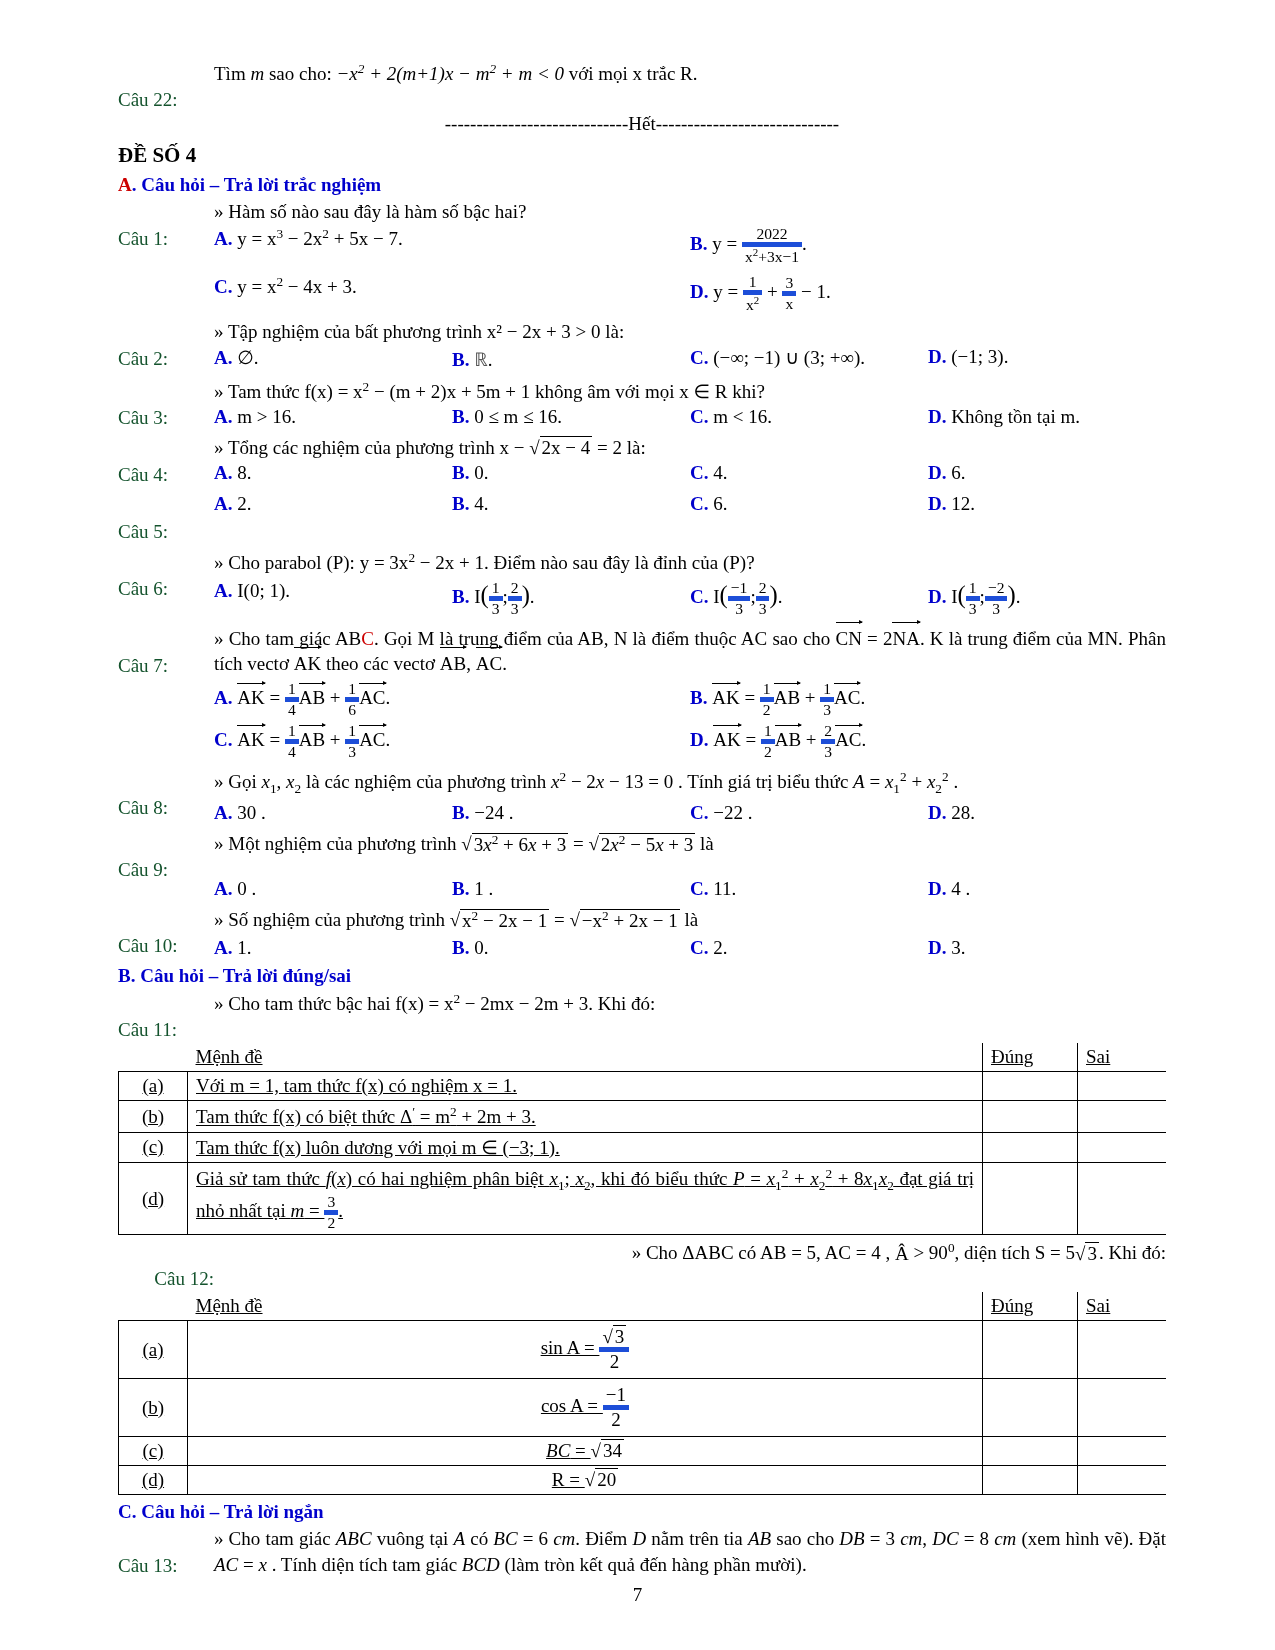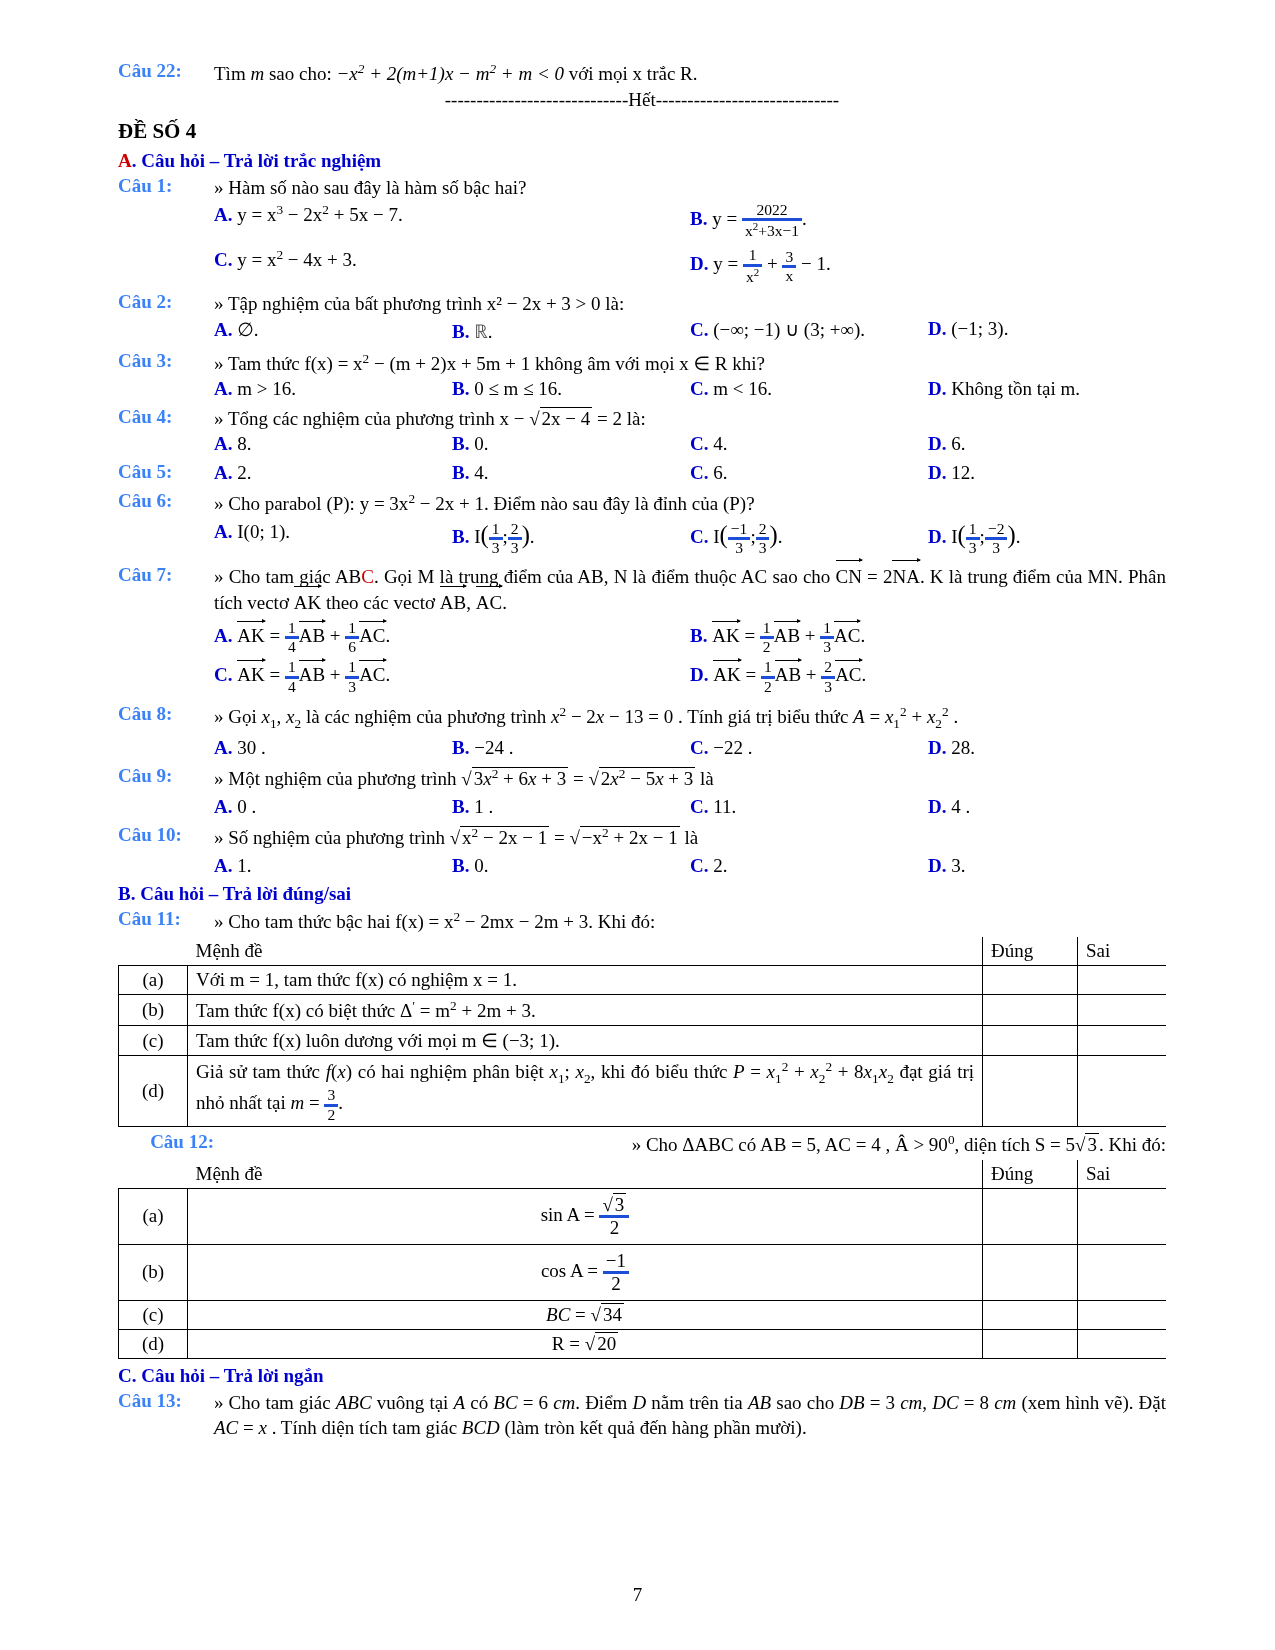--- a/index.html
+++ b/index.html
@@ -9,57 +9,57 @@
     font-family:"Liberation Serif", serif;
     color:#000000;
     position:relative;
     font-size:19px;
   }
   .page { position:relative; width:1275px; height:1650px; padding:0; box-sizing:border-box; }
   .content { position:absolute; left:118px; top:60px; width:1048px; }
   .red { color:#cc0000; }
 
   .row { display:flex; align-items:flex-start; margin-bottom:2px; }
-  .lbl { color:#3b82f6; font-weight:bold; white-space:nowrap; width:96px; flex:0 0 96px; }
+  .lbl { color:#14532d; font-weight:normal; white-space:nowrap; width:96px; flex:0 0 96px;margin-top:29px; }
   .body-col { flex:1 1 auto; }
 
   .q-line { line-height:1.35; }
 
   .opts { display:flex; width:100%; margin-top:1px; }
   .opt { flex:1 1 0; }
   .opt.w2 { flex:2 1 0; }
   .optlabel { color:#0000cc; font-weight:bold; }
 
   .center { text-align:center; }
   .hr-text { text-align:center; letter-spacing:0px; }
 
   .section { color:#0000cc; font-weight:bold; margin:6px 0 3px 0;font-family:Liberation Serif, serif; }
   .de { color:#000; font-weight:bold; font-size:21px; margin-top:8px; }
 
   sub { font-size:0.7em; }
   sup { font-size:0.7em; }
 
   .frac { display:inline-block; vertical-align:middle; text-align:center; font-size:0.82em; line-height:1.05; }
-  .frac .num { display:block; border-bottom:3px solid #1d4ed8; padding:0 3px; }
+  .frac .num { display:block; border-bottom:5px solid #1d4ed8; padding:0 3px; }
   .frac .den { display:block; padding:0 3px; }
 
   .vec { position:relative; display:inline-block; }
   .vec::after {
     content:""; position:absolute; left:0; right:0; top:-4px;
     border-top:1px solid #000; 
   }
   .vec::before {
     content:""; position:absolute; right:-1px; top:-6px;
     border-left:4px solid #000; border-top:2px solid transparent; border-bottom:2px solid transparent;
   }
   .sqrt { display:inline-block; }
   .sqrt > .radicand { border-top:1px solid #000; padding:0 2px; }
 
   table.mt { border-collapse:collapse; width:100%; margin-top:2px; font-size:19px; }
-  table.mt td { border:1px solid #000; padding:3px 8px; vertical-align:middle; }
+  table.mt td { border:1px solid #000; padding:3px 8px; vertical-align:middle;text-decoration:underline; }
   .tbl-wrap { margin-left:0px; }
 
   .mt .c-idx { width:52px; text-align:center; }
   .mt .c-dung { width:78px; }
   .mt .c-sai { width:72px; }
 
   .pagenum { position:absolute; left:0; right:0; bottom:44px; text-align:center; font-size:19px; }
 
   .italic { font-style:italic; }
 </style>
@@ -190,21 +190,21 @@
           <div class="opt"><span class="optlabel">C.</span> <span>−22 .</span></div>
           <div class="opt"><span class="optlabel">D.</span> <span>28.</span></div>
         </div>
       </div>
     </div>
 
     <div class="row" style="margin-top:6px;">
       <div class="lbl">Câu 9:</div>
       <div class="body-col">
         <div class="q-line">» Một nghiệm của phương trình <span class="sqrt">√<span class="radicand">3<i>x</i><sup>2</sup> + 6<i>x</i> + 3</span></span> = <span class="sqrt">√<span class="radicand">2<i>x</i><sup>2</sup> − 5<i>x</i> + 3</span></span> là</div>
-        <div class="opts" style="margin-top:4px;align-items:flex-end;">
+        <div class="opts" style="margin-top:21px;align-items:flex-end;">
           <div class="opt"><span class="optlabel">A.</span> <span>0 .</span></div>
           <div class="opt"><span class="optlabel">B.</span> <span>1 .</span></div>
           <div class="opt"><span class="optlabel">C.</span> <span>11.</span></div>
           <div class="opt"><span class="optlabel">D.</span> <span>4 .</span></div>
         </div>
       </div>
     </div>
 
     <div class="row" style="margin-top:6px;">
       <div class="lbl">Câu 10:</div>

